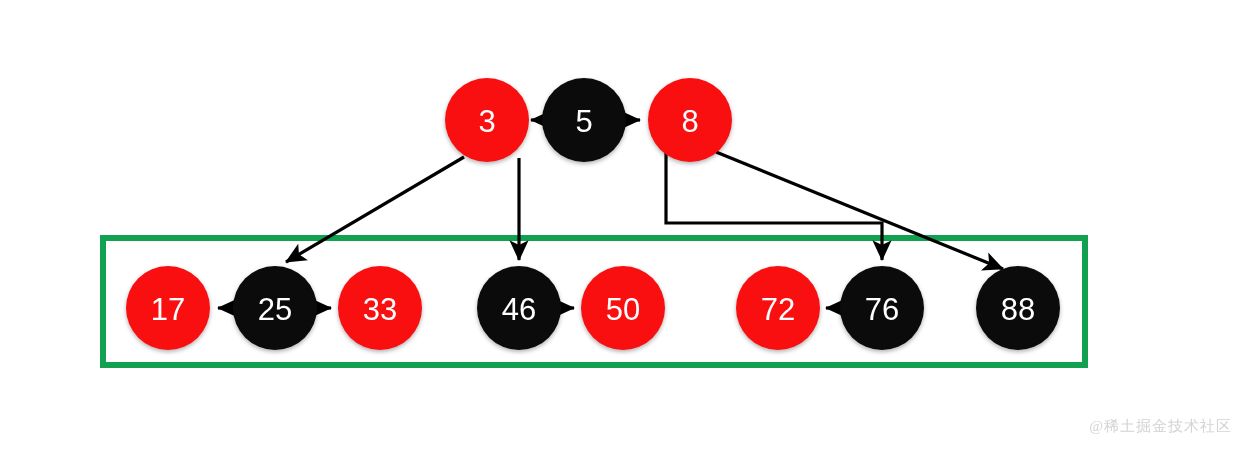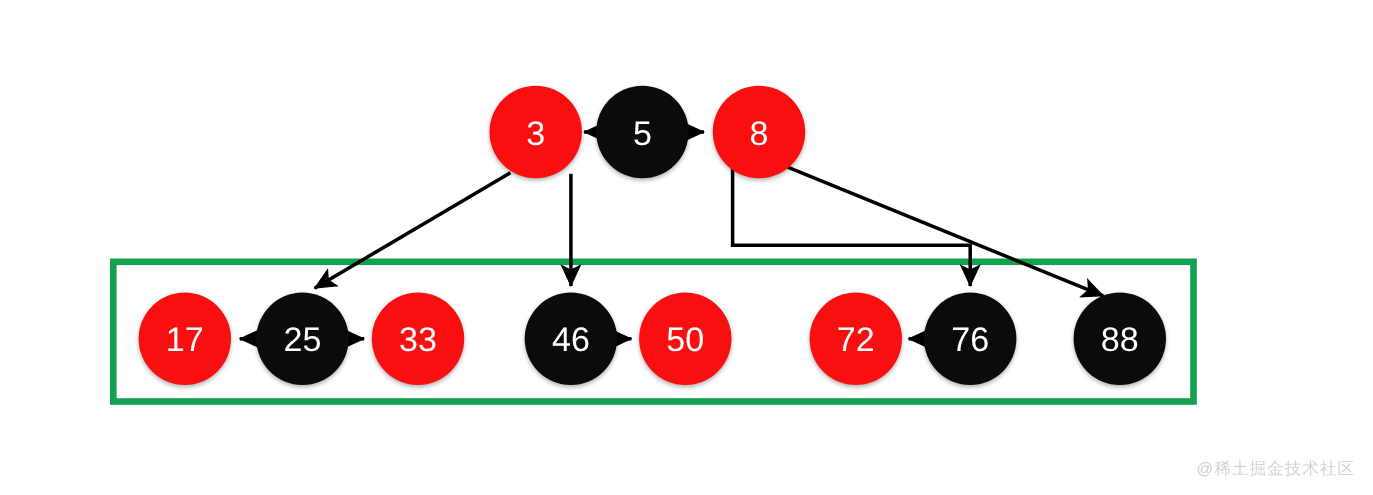--- a/index.html
+++ b/index.html
@@ -45,21 +45,21 @@
     fill: none;
     stroke: #12a150;
     stroke-width: 6;
   }
   .watermark {
     position: absolute;
     right: 16px;
     bottom: 14px;
     color: #d3d3d3;
     font-size: 15px;
-    font-family: Liberation Sans, sans-serif;
+    font-family: Liberation Serif, serif;
     letter-spacing: 1px;
     white-space: nowrap;
     user-select: none;
   }
 </style>
 </head>
 <body>
 
 <svg id="canvas" viewBox="0 0 1248 450" xmlns="http://www.w3.org/2000/svg">
 

